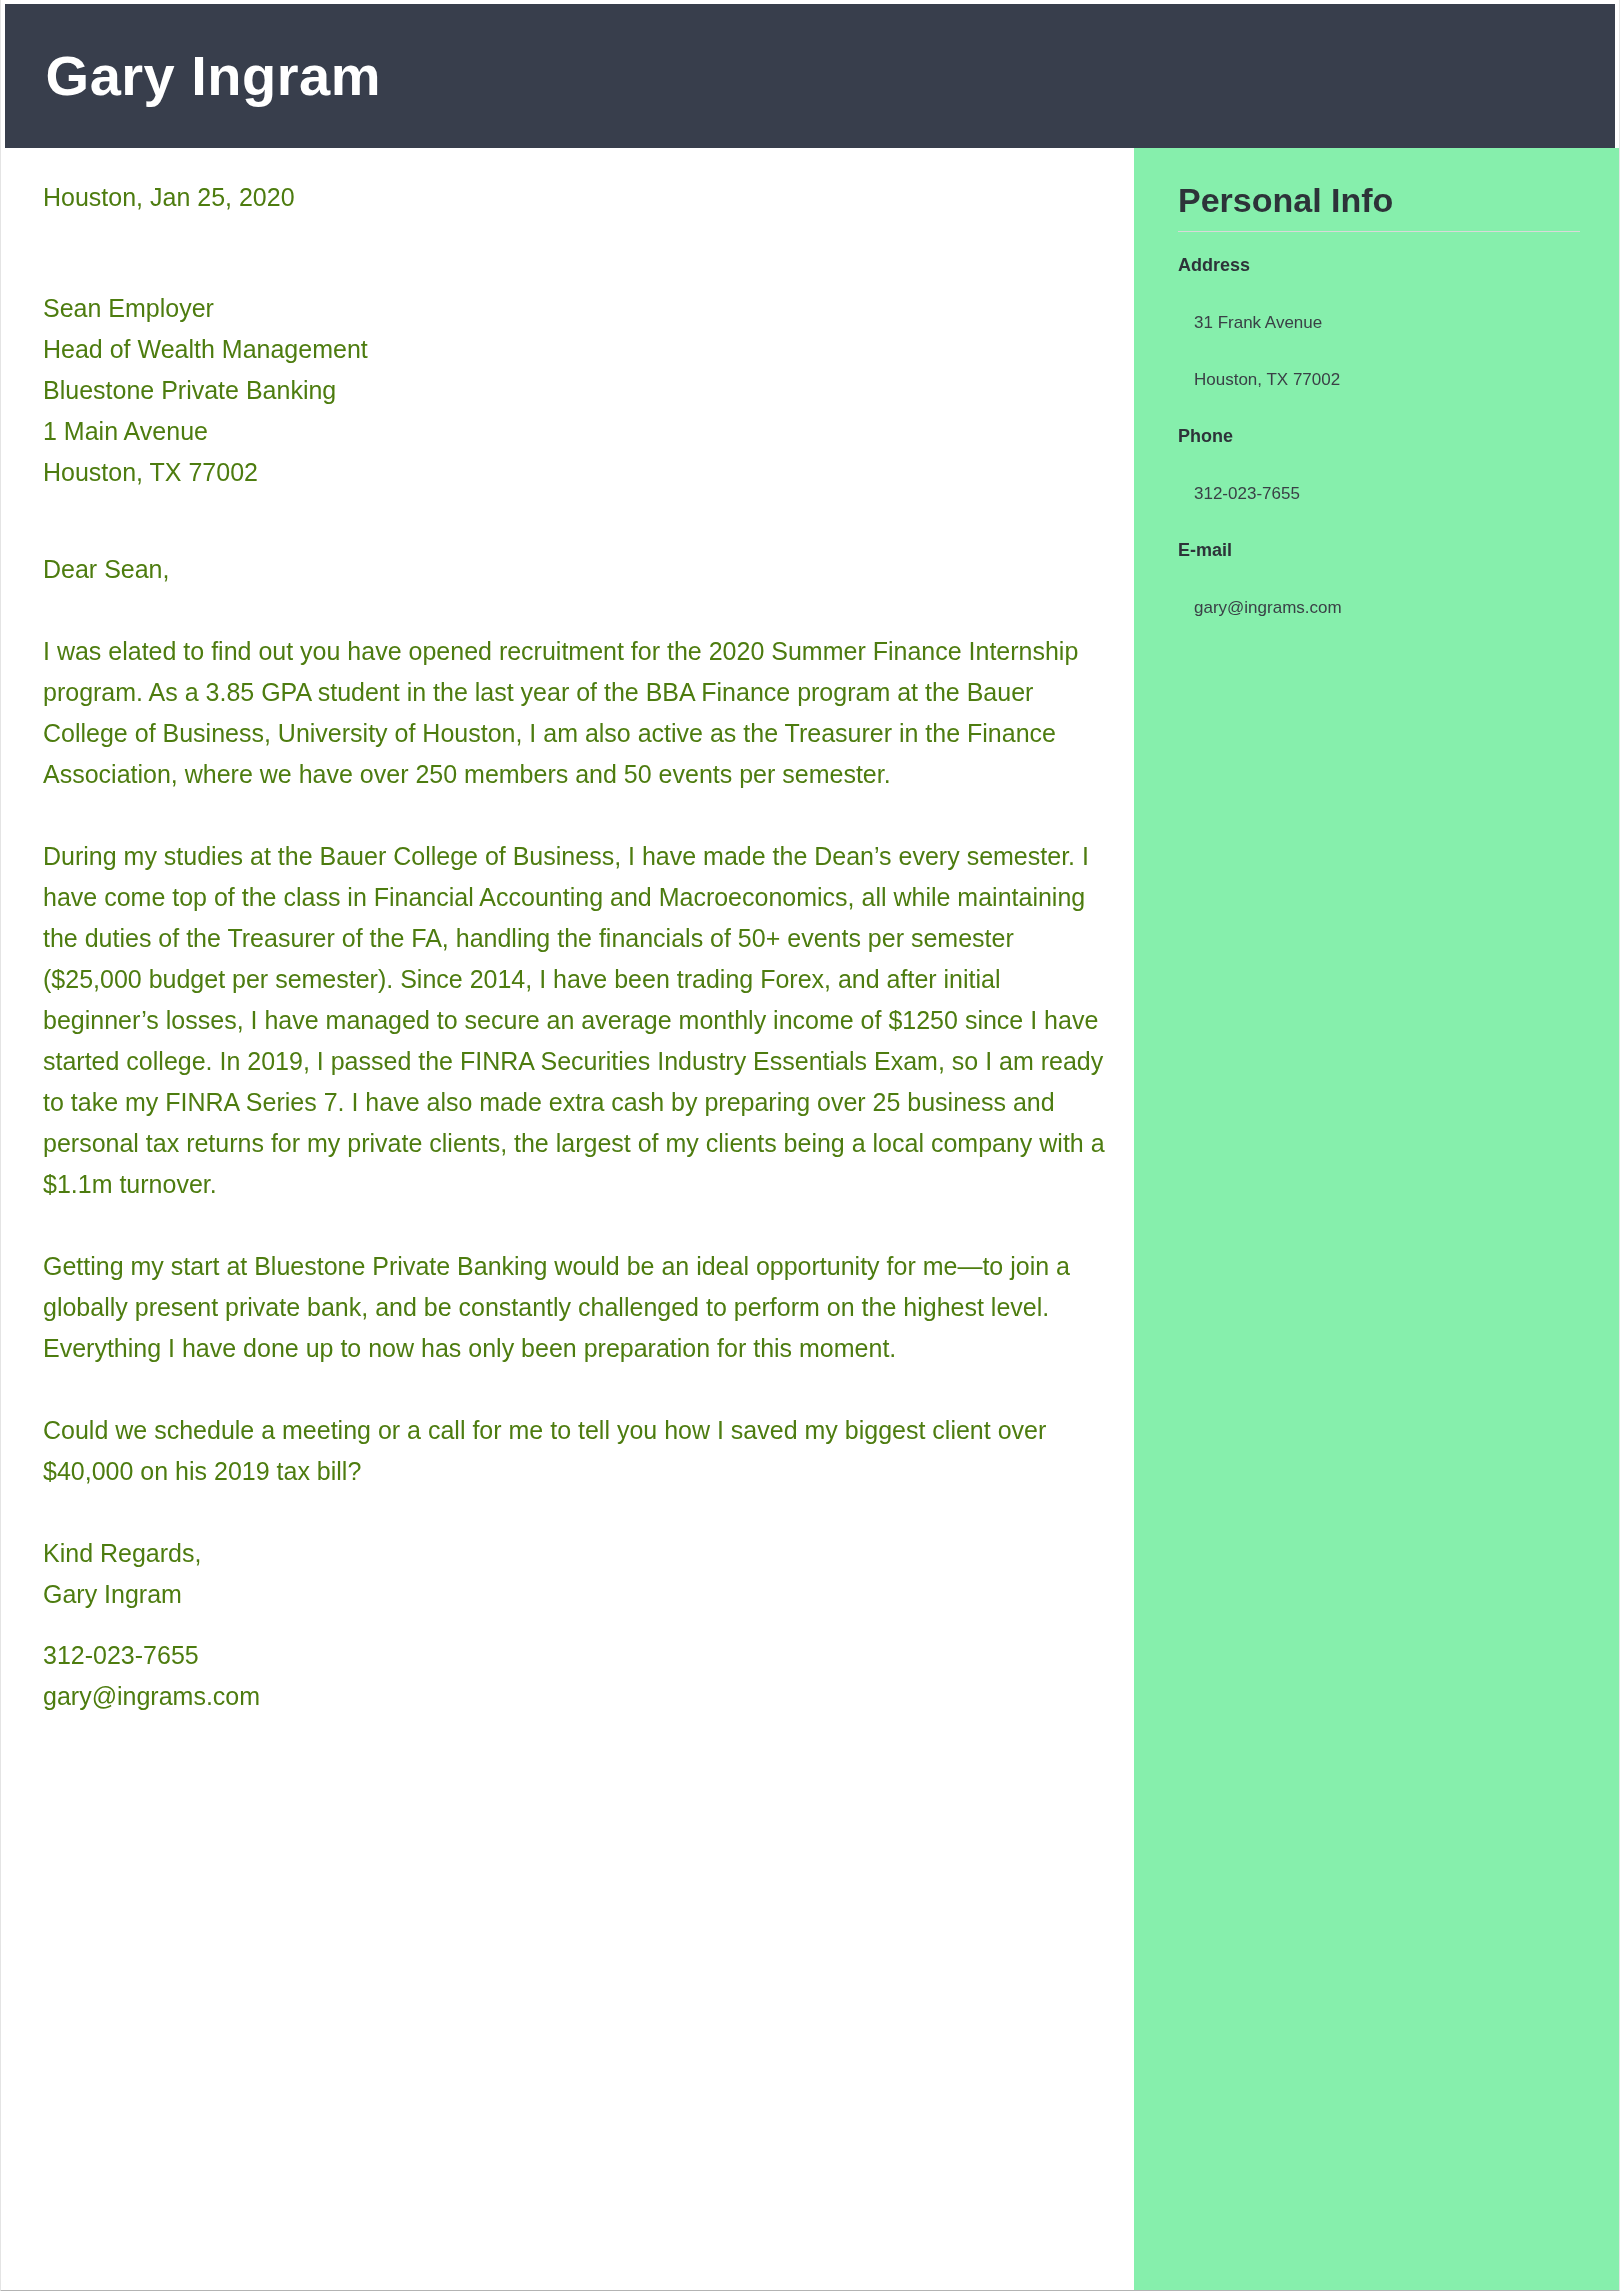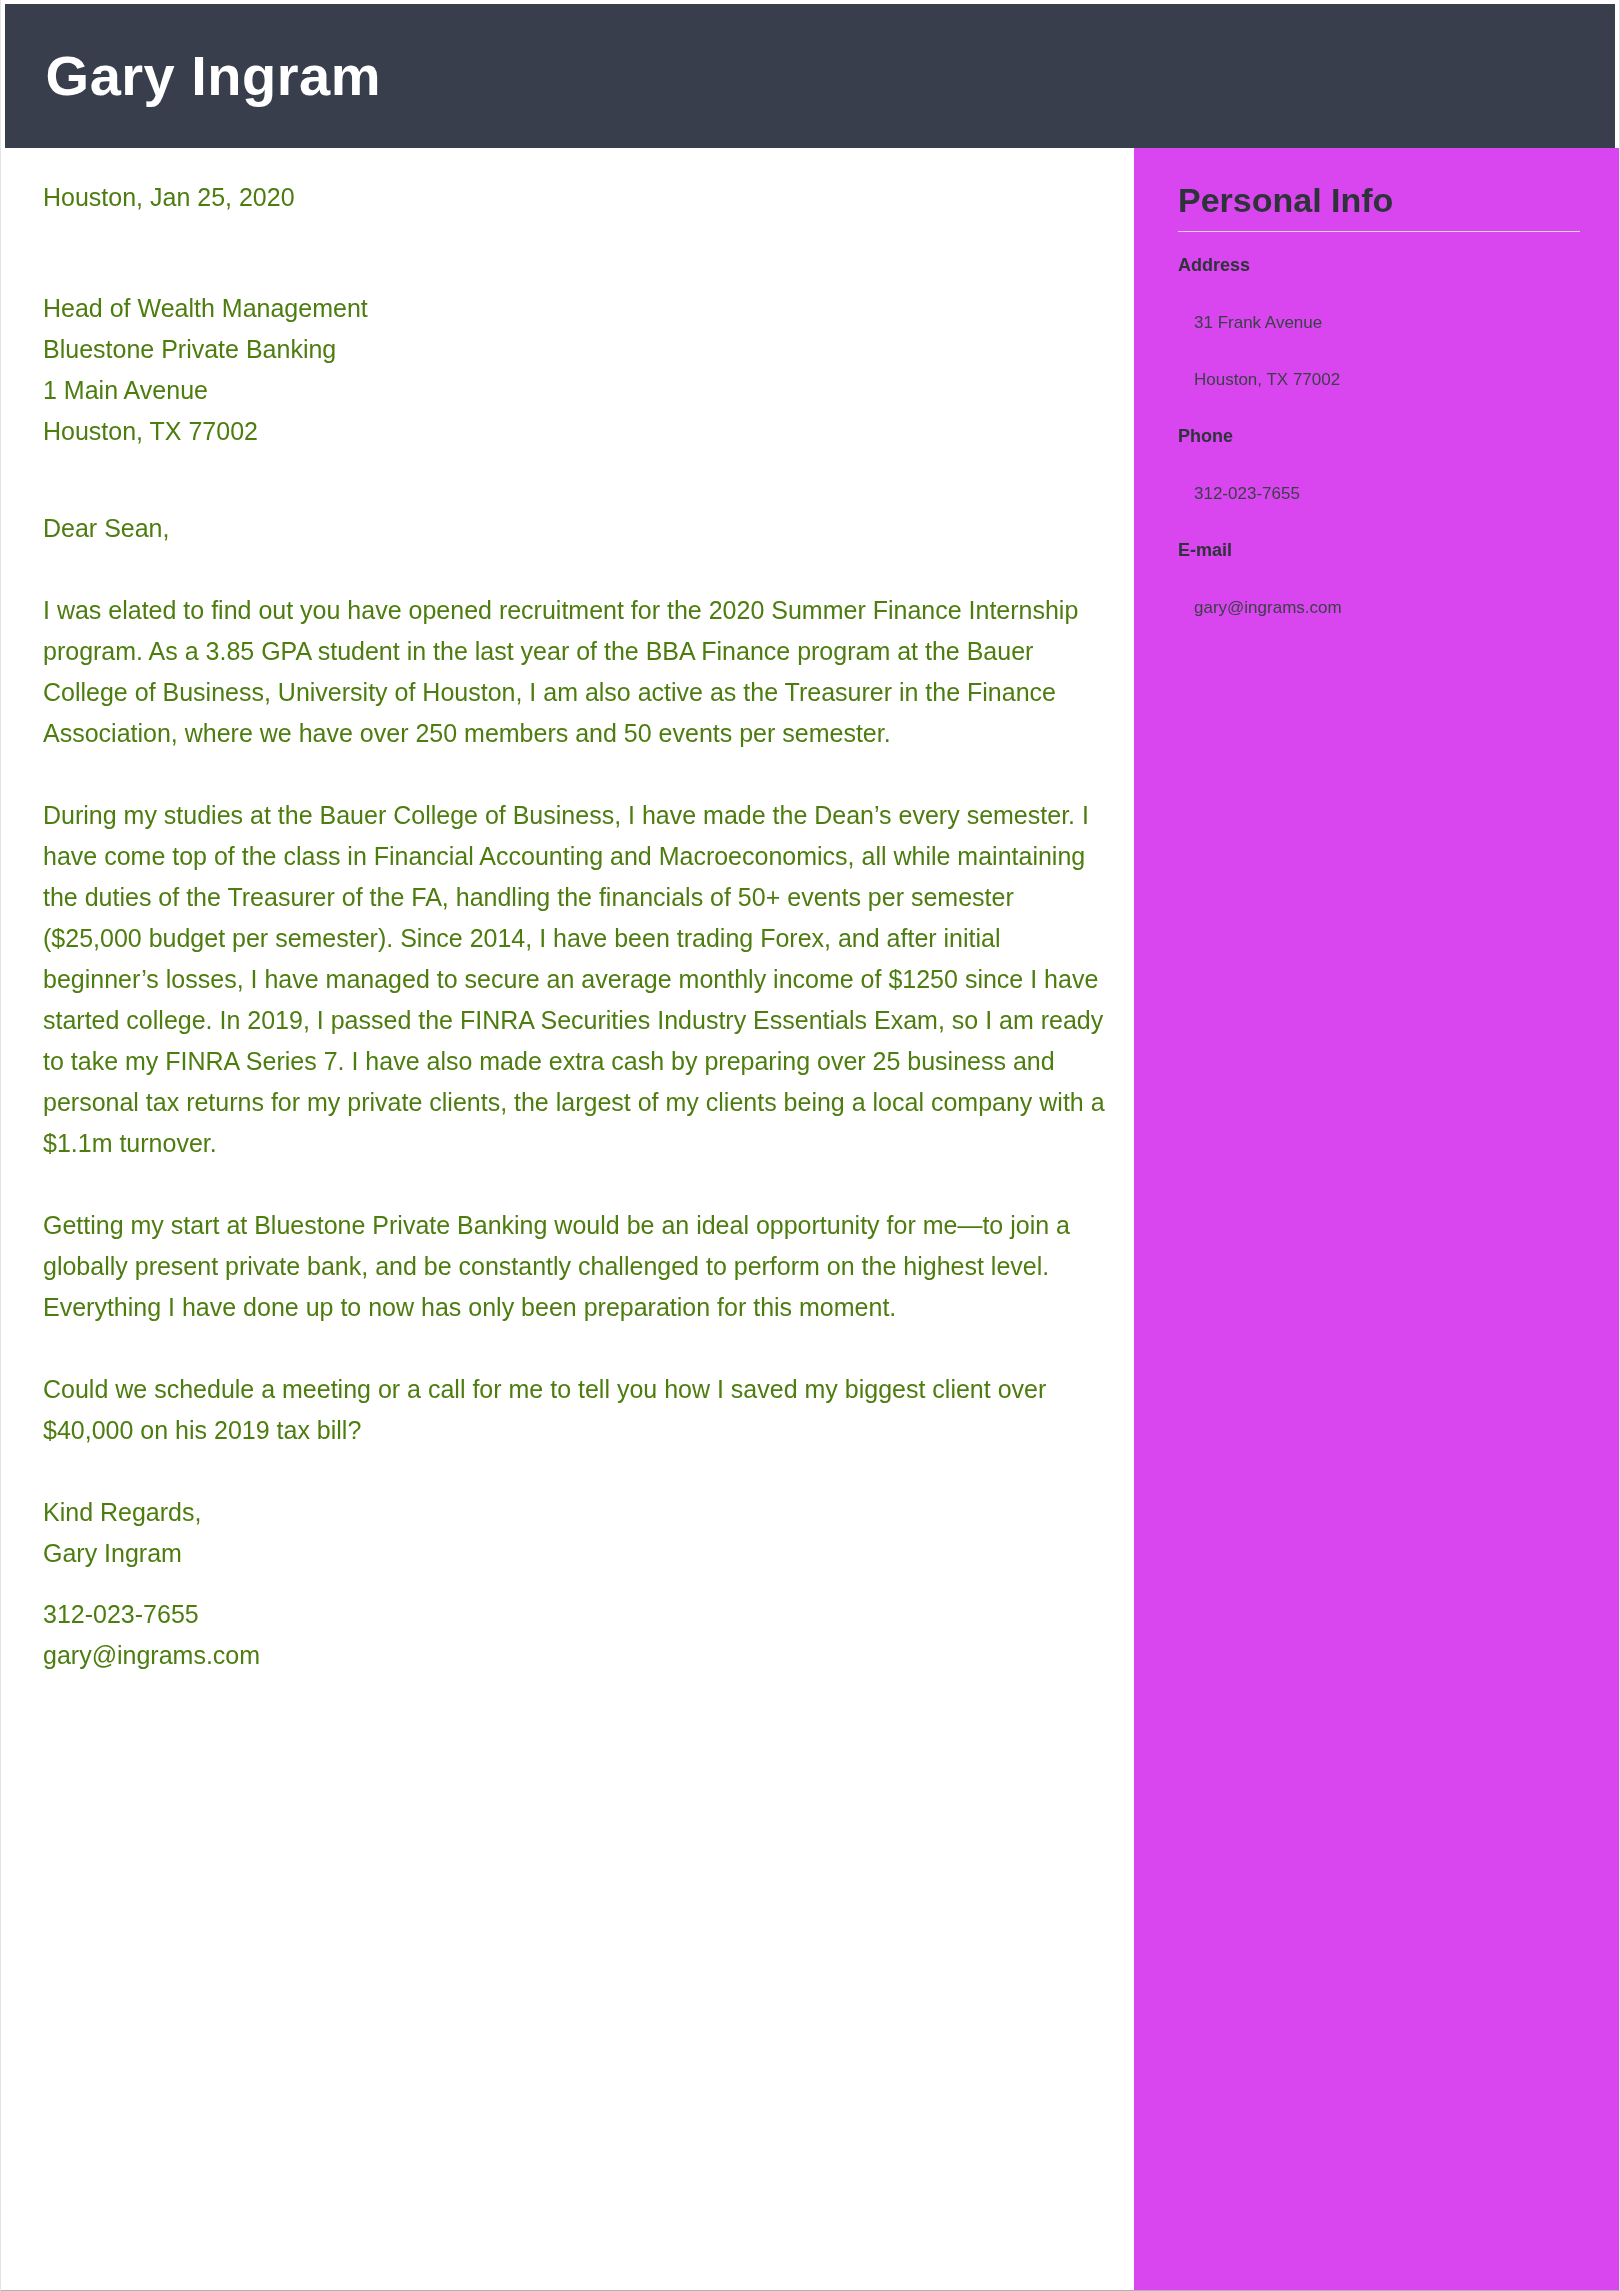--- a/index.html
+++ b/index.html
@@ -27,21 +27,21 @@
   .header h1 {
     margin: 0;
     color: #ffffff;
     font-size: 56px;
     font-weight: bold;
     letter-spacing: 0.5px;
   }
   
   .sidebar {
     position: absolute; left: 1133px; right: 0; top: 148px; bottom: 0;
-    background: #d946ef;
+    background: #86efac;
     padding: 31px 39px 0 44px;
     box-sizing: border-box;
     color: #3a4046;
   }
   .sidebar h2 {
     margin: 0 0 9px 0;
     font-size: 34px;
     line-height: 43px;
     font-weight: bold;
     color: #2d3339;
@@ -109,20 +109,21 @@
     <section>
       <h3>E-mail</h3>
       <p>gary@ingrams.com</p>
     </section>
   </aside>
 
   <main class="letter">
     <p class="date">Houston, Jan 25, 2020</p>
 
     <div class="recipient">
+      <p>Sean Employer</p>
       <p>Head of Wealth Management</p>
       <p>Bluestone Private Banking</p>
       <p>1 Main Avenue</p>
       <p>Houston, TX 77002</p>
     </div>
 
     <p class="salutation">Dear Sean,</p>
 
     <p>I was elated to find out you have opened recruitment for the 2020 Summer Finance Internship program. As a 3.85 GPA student in the last year of the BBA Finance program at the Bauer College of Business, University of Houston, I am also active as the Treasurer in the Finance Association, where we have over 250 members and 50 events per semester.</p>
     <p>During my studies at the Bauer College of Business, I have made the Dean’s every semester. I have come top of the class in Financial Accounting and Macroeconomics, all while maintaining the duties of the Treasurer of the FA, handling the financials of 50+ events per semester ($25,000 budget per semester). Since 2014, I have been trading Forex, and after initial beginner’s losses, I have managed to secure an average monthly income of $1250 since I have started college. In 2019, I passed the FINRA Securities Industry Essentials Exam, so I am ready to take my FINRA Series 7. I have also made extra cash by preparing over 25 business and personal tax returns for my private clients, the largest of my clients being a local company with a $1.1m turnover.</p>

